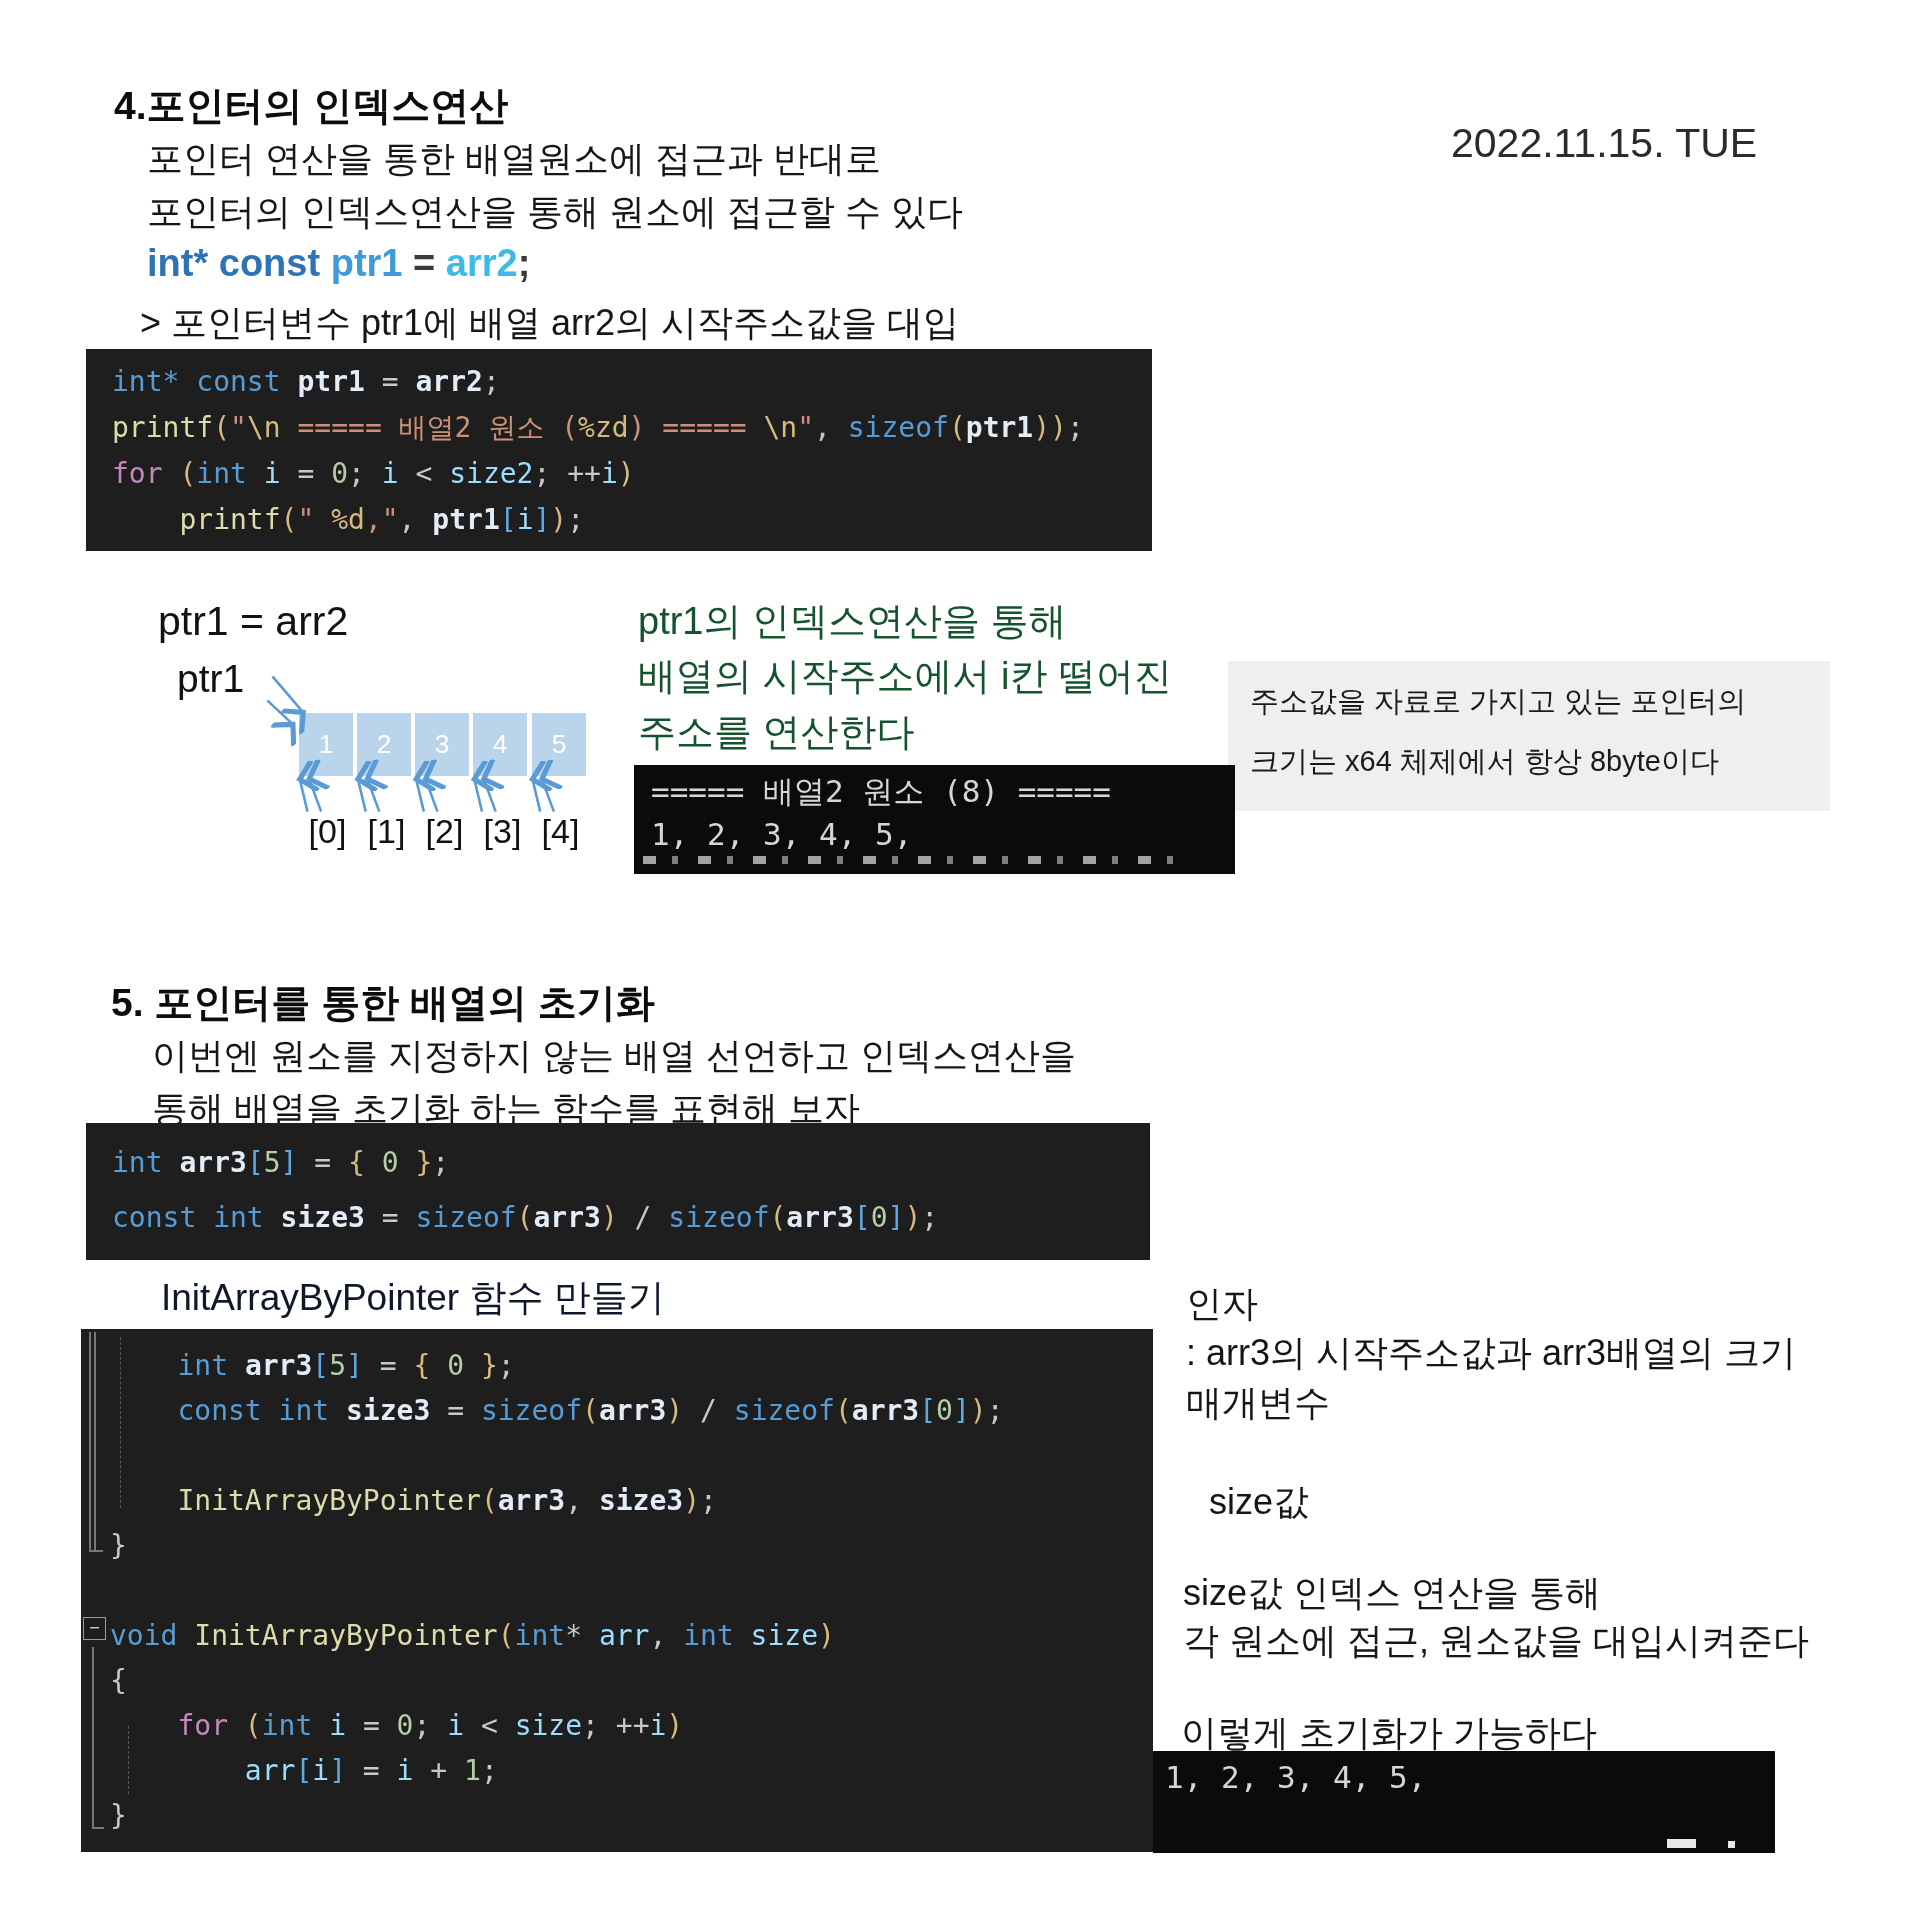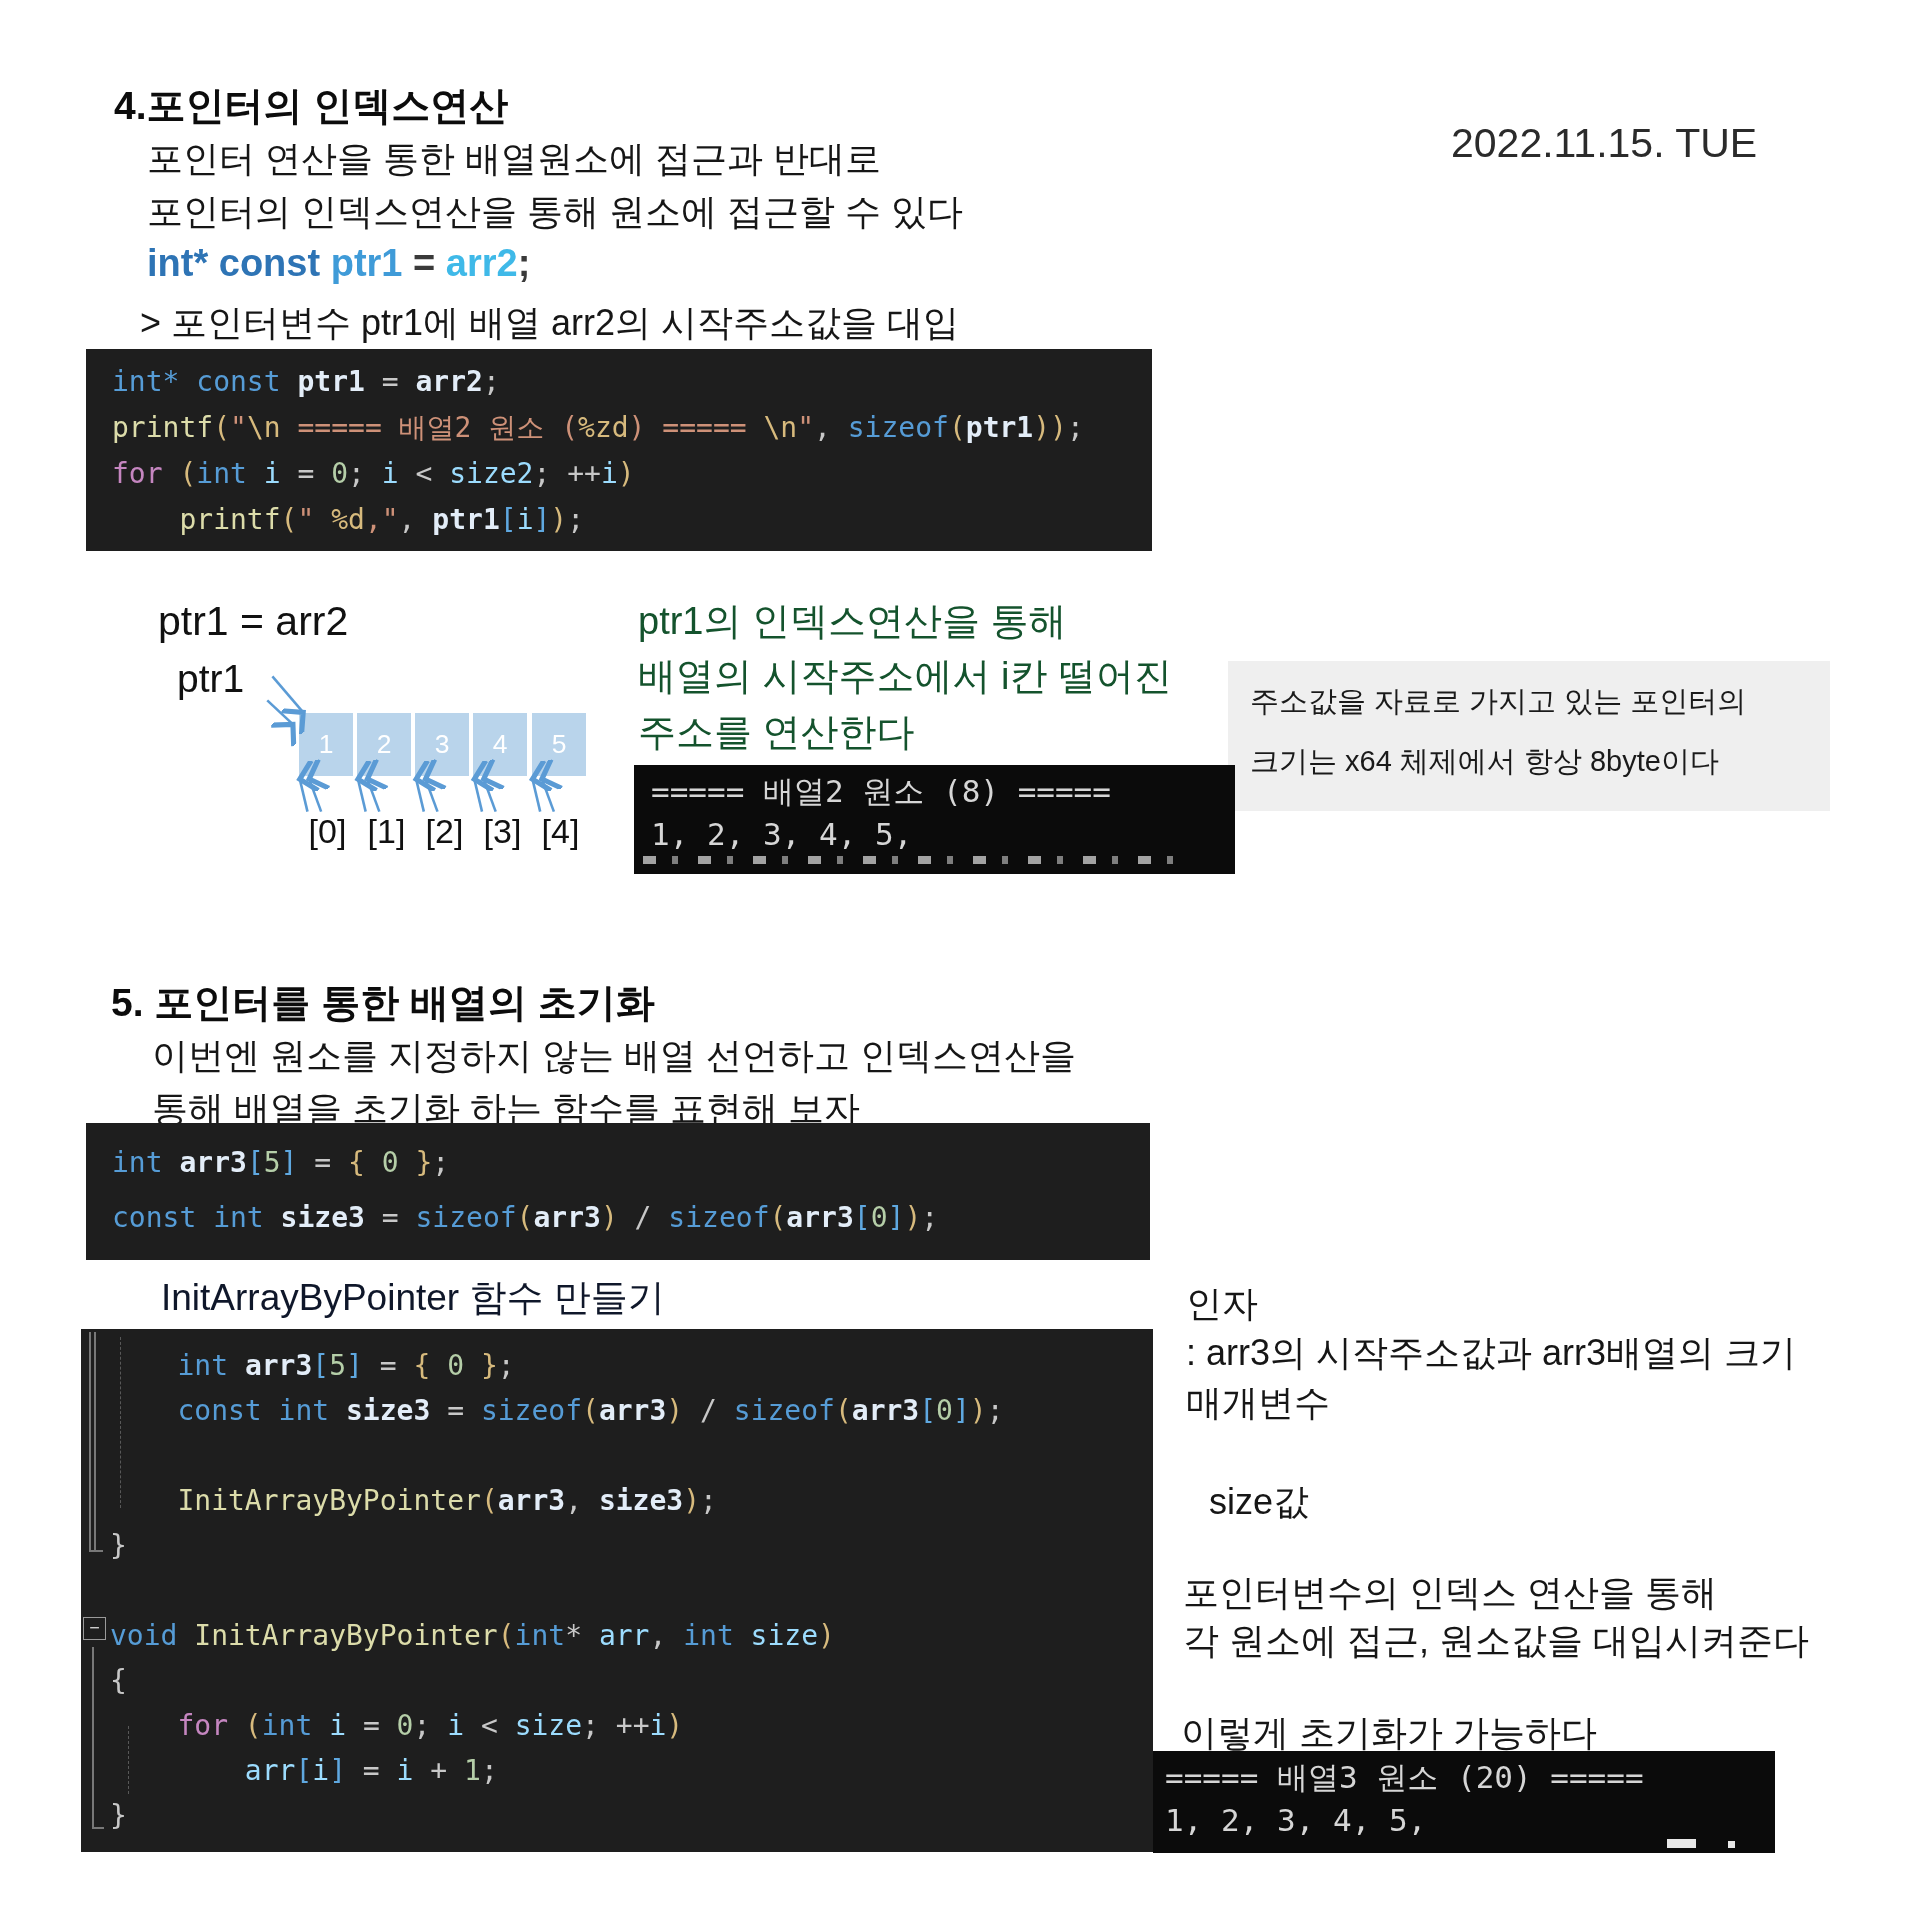--- a/index.html
+++ b/index.html
@@ -144,25 +144,24 @@
   <div class="gdash" style="left:120px;top:1337px;height:171px;"></div>
   <div class="fold" style="left:83px;top:1617px;">−</div>
   <div class="guide" style="left:92px;top:1647px;width:1.7px;height:181px;"></div>
   <div class="guide" style="left:92px;top:1827px;width:12px;height:1.7px;"></div>
   <div class="gdash" style="left:128px;top:1726px;height:68px;"></div>
 
   <div class="abs rnote" style="left:1186px;top:1280px;">인자</div>
   <div class="abs rnote" style="left:1186px;top:1329px;">: arr3의 시작주소값과 arr3배열의 크기</div>
   <div class="abs rnote" style="left:1186px;top:1379px;">매개변수</div>
   <div class="abs rnote" style="left:1209px;top:1478px;">size값</div>
-  <div class="abs rnote" style="left:1183px;top:1569px;">포인터변수의 인덱스 연산을 통해</div>
+  <div class="abs rnote" style="left:1183px;top:1569px;">size값 인덱스 연산을 통해</div>
   <div class="abs rnote" style="left:1183px;top:1617px;">각 원소에 접근, 원소값을 대입시켜준다</div>
   <div class="abs rnote" style="left:1181px;top:1709px;">이렇게 초기화가 가능하다</div>
 
   <div class="console" style="left:1153px;top:1751px;width:610px;height:97px;padding:5.1px 0 0 12px;">
-    <div class="ln">===== 배열3 원소 (20) =====</div>
     <div class="ln">1, 2, 3, 4, 5,</div>
     <div class="cursorblk" style="left:514px;top:88px;width:29px;height:8.6px;"></div>
     <div class="cursorblk" style="left:575px;top:90px;width:6.8px;height:6.8px;"></div>
   </div>
 
 </div>
 
 
 </body></html>

